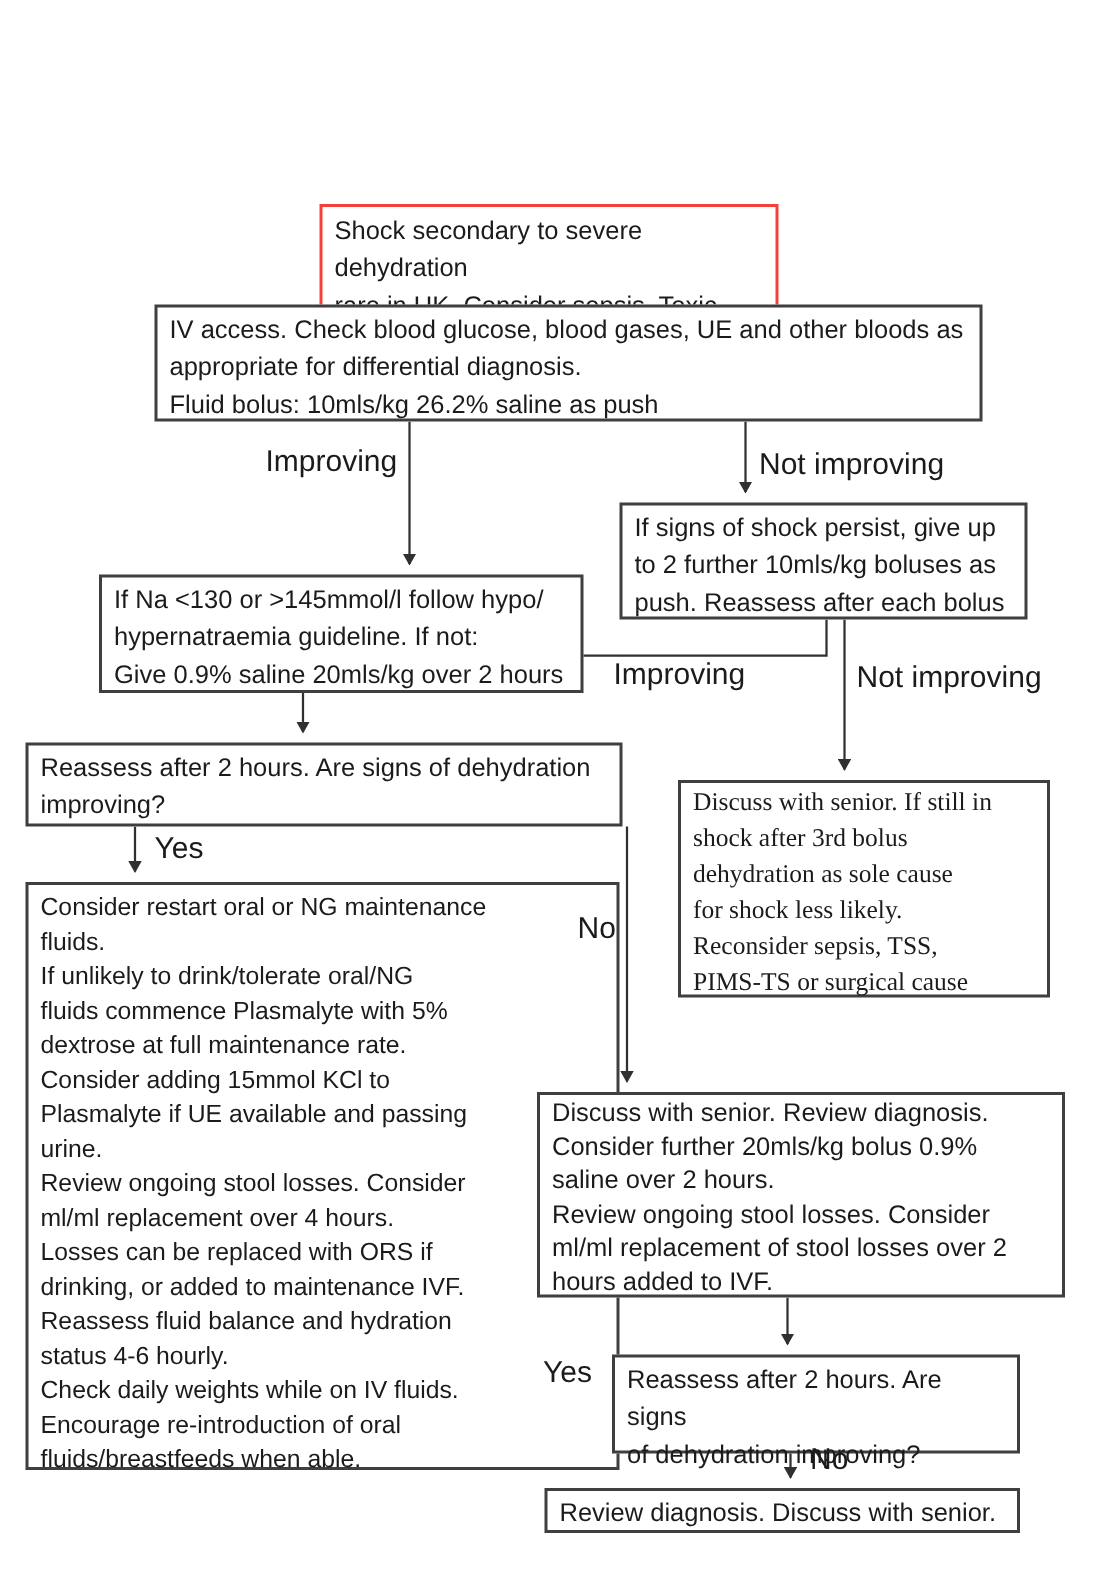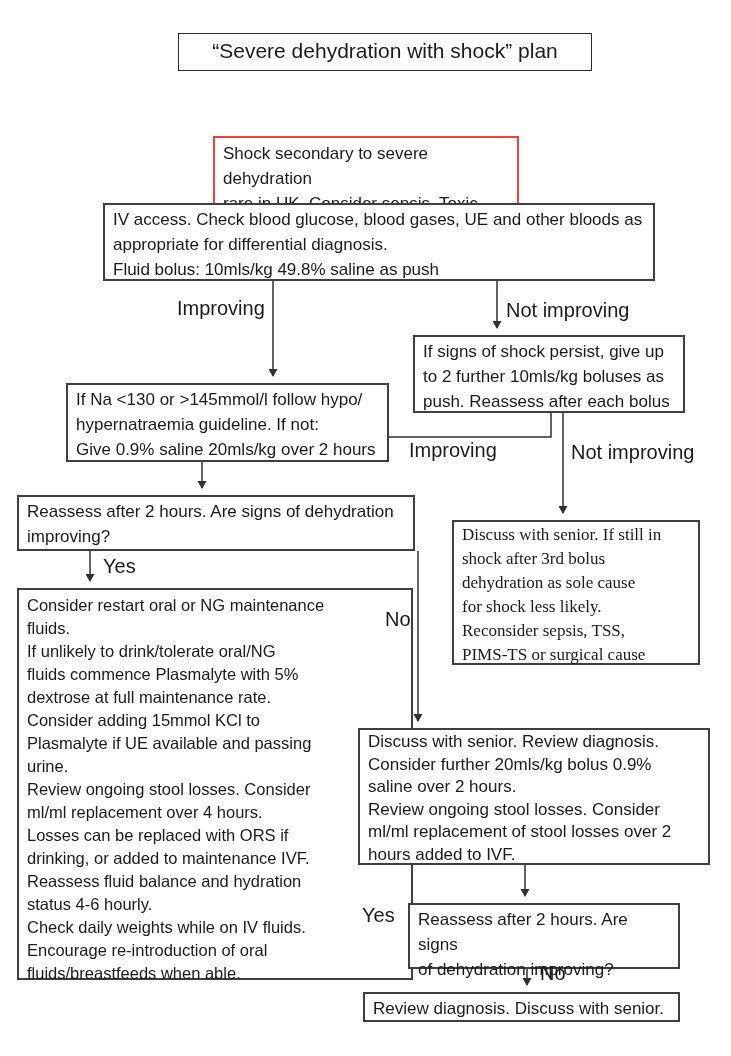--- a/index.html
+++ b/index.html
@@ -60,29 +60,28 @@
       <path d="M563,413 L563,513" marker-end="url(#ah)"></path>
       <path d="M202,462 L202,488" marker-end="url(#ah)"></path>
       <path d="M90,551 L90,581" marker-end="url(#ah)"></path>
       <path d="M418,551 L418,721" marker-end="url(#ah)"></path>
       <path d="M525,865 L525,896" marker-end="url(#ah)"></path>
       <path d="M408,930 L362,930" marker-end="url(#ah)"></path>
       <path d="M527,958 L527,985" marker-end="url(#ah)"></path>
     </g>
   </svg>
 
-  <div class="node title-box" style="left:178px;top:33px;width:414px;height:38px;">“Severe dehydration with shock” plan</div>
 
   <div class="node alert-box" style="left:213px;top:92px;width:306px;height:80px;padding-top:3px;margin-top:44px;">Shock secondary to severe dehydration
 rare in UK. Consider sepsis, Toxic Shock
 Syndrome, DKA, or surgical cause.</div>
 
   <div class="node" style="left:103px;top:203px;width:552px;height:78px;">IV access. Check blood glucose, blood gases, UE and other bloods as
 appropriate for differential diagnosis.
-Fluid bolus: 10mls/kg  49.8% saline as push</div>
+Fluid bolus: 10mls/kg  26.2% saline as push</div>
 
   <div class="node" style="left:413px;top:335px;width:272px;height:78px;">If signs of shock persist, give up
 to 2 further 10mls/kg boluses as
 push. Reassess after each bolus</div>
 
   <div class="node" style="left:50px;top:383px;width:323px;height:79px;margin-left:16px;">If Na &lt;130 or &gt;145mmol/l follow hypo/
 hypernatraemia guideline. If not:
 Give 0.9% saline 20mls/kg over 2 hours</div>
 
   <div class="node" style="left:17px;top:495px;width:398px;height:56px;">Reassess after 2 hours. Are signs of dehydration

